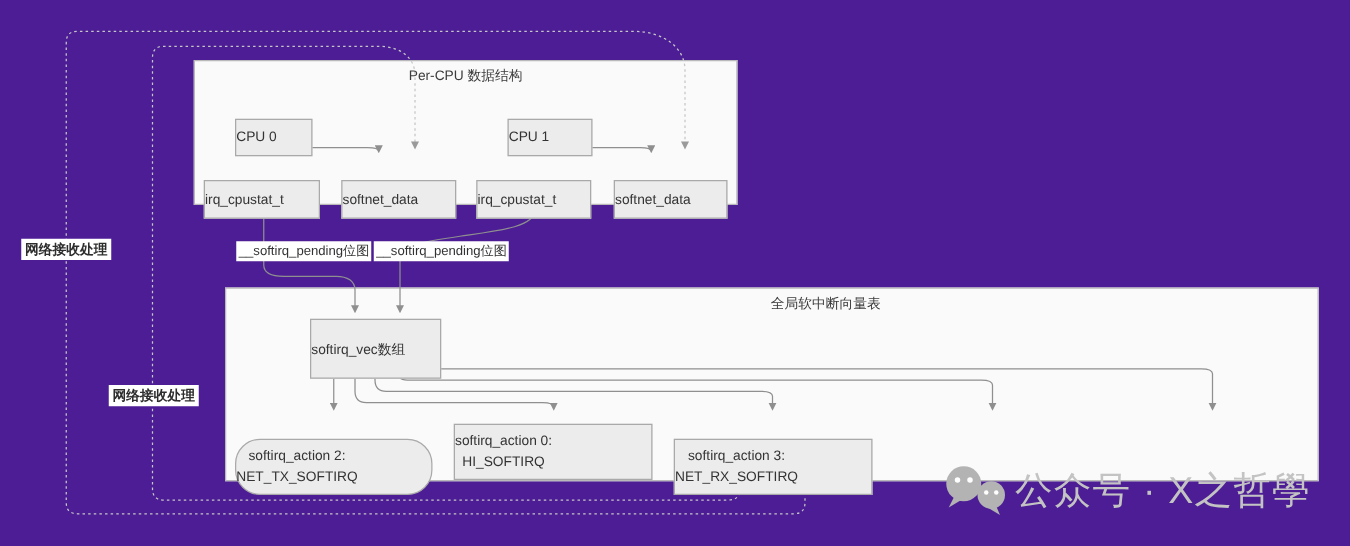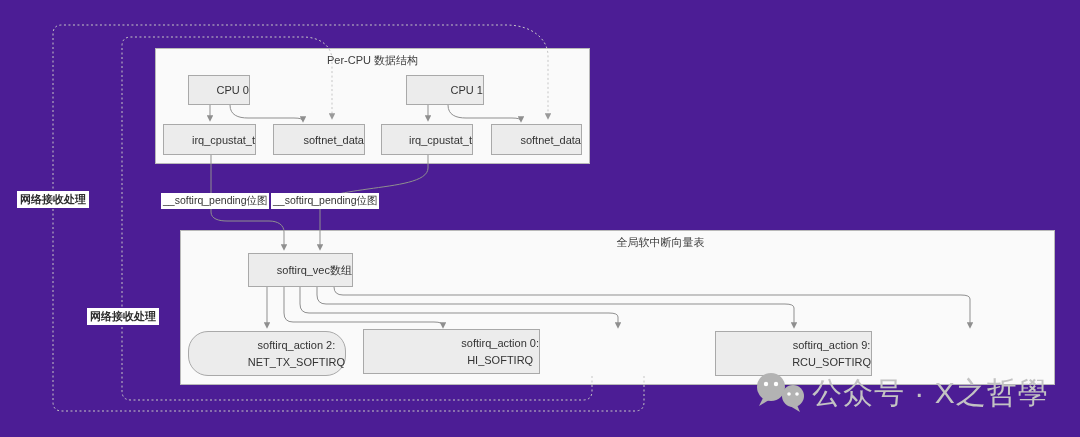--- a/index.html
+++ b/index.html
@@ -12,28 +12,28 @@
     position:absolute;background:#fafafa;border:1px solid #b9b9b9;box-sizing:border-box;z-index:1;
   }
   .container-title{
     position:absolute;width:100%;top:4px;text-align:center;font-size:11px;color:#3c3c3c;z-index:1;
   }
   
   svg.wires{position:absolute;left:0;top:0;z-index:2;}
   
   .node{
     position:absolute;background:#ececec;border:1px solid #a9a9a9;box-sizing:border-box;
-    display:flex;align-items:center;justify-content:flex-end;text-align:center;
-    font-size:11px;color:#333;z-index:3;
+    display:flex;align-items:center;justify-content:flex-start;text-align:center;
+    font-size:11px;color:#333;z-index:3;margin-top:20px;
   }
   .node .two-line{line-height:17px;}
   
   .flabel{
     position:absolute;background:#ffffff;font-size:10.5px;color:#333;white-space:nowrap;
-    z-index:3;padding:1px 2px;text-align:center;
+    z-index:3;padding:1px 2px;text-align:center;margin-left:28px;
   }
   .netlabel{
     position:absolute;background:#ffffff;font-size:11px;font-weight:700;color:#2e2e2e;
     white-space:nowrap;z-index:3;padding:1px 3px;transform:translateX(-50%);
   }
   
   .watermark{
     position:absolute;left:752px;top:371px;display:flex;align-items:flex-start;gap:8px;z-index:5;
   }
   .watermark .wm-text{
@@ -79,61 +79,61 @@
 
     <g stroke="#c6c6c6" stroke-width="1" fill="none" stroke-dasharray="2,2.5">
       <path d="M 592,376 V 391 Q 592,400 583,400 H 131 Q 122,400 122,391 V 46 Q 122,37 131,37 H 303 C 320,37 332,46 332,60 V 118" marker-end="url(#arrd)"></path>
       <path d="M 644,376 V 402 Q 644,411 635,411 H 62 Q 53,411 53,402 V 34 Q 53,25 62,25 H 506 C 532,25 548,39 548,56 V 118" marker-end="url(#arrd)"></path>
     </g>
   </svg>
 
   <div class="node" style="left:188px;top:75px;width:62px;height:30px;">
     <span>CPU 0</span>
   </div>
-  <div class="node" style="left:406px;top:75px;width:78px;height:30px;">
+  <div class="node" style="left:406px;top:75px;width:68px;height:30px;">
     <span>CPU 1</span>
   </div>
   <div class="node" style="left:163px;top:124px;width:93px;height:31px;">
     <span>irq_cpustat_t</span>
   </div>
   <div class="node" style="left:273px;top:124px;width:92px;height:31px;">
     <span>softnet_data</span>
   </div>
   <div class="node" style="left:381px;top:124px;width:92px;height:31px;">
     <span>irq_cpustat_t</span>
   </div>
   <div class="node" style="left:491px;top:124px;width:91px;height:31px;">
     <span>softnet_data</span>
   </div>
 
   <div class="flabel" style="left:161px;top:193px;">__softirq_pending位图</div>
   <div class="flabel" style="left:271px;top:193px;">__softirq_pending位图</div>
   <div class="netlabel" style="left:53px;top:191px;">网络接收处理</div>
   <div class="netlabel" style="left:123px;top:308px;">网络接收处理</div>
 
-  <div class="node" style="left:248px;top:253px;width:105px;height:34px;">
+  <div class="node" style="left:248px;top:235px;width:105px;height:48px;">
     <span>softirq_vec数组</span>
   </div>
 
   <div class="node" style="left:188px;top:331px;width:158px;height:45px;border-radius:20px;">
     <div class="two-line">
       <div>softirq_action 2:</div>
       <div>NET_TX_SOFTIRQ</div>
     </div>
   </div>
-  <div class="node" style="left:363px;top:329px;width:177px;height:45px;">
+  <div class="node" style="left:363px;top:319px;width:159px;height:45px;">
     <div class="two-line">
       <div>softirq_action 0:</div>
       <div>HI_SOFTIRQ</div>
     </div>
   </div>
-  <div class="node" style="left:715px;top:331px;width:157px;height:45px;">
+  <div class="node" style="left:539px;top:331px;width:159px;height:45px;">
     <div class="two-line">
-      <div>softirq_action 9:</div>
-      <div>RCU_SOFTIRQ</div>
+      <div>softirq_action 3:</div>
+      <div>NET_RX_SOFTIRQ</div>
     </div>
   </div>
 
   <div class="watermark">
     <svg width="52" height="44" viewBox="0 0 52 44">
       <g fill="#b3b3b3">
         <circle cx="19" cy="16" r="14"></circle>
         <path d="M11,27 L7,35 L17,29 Z"></path>
         <circle cx="41" cy="25" r="11"></circle>
         <path d="M45,34 L48,41 L38,35 Z"></path>

